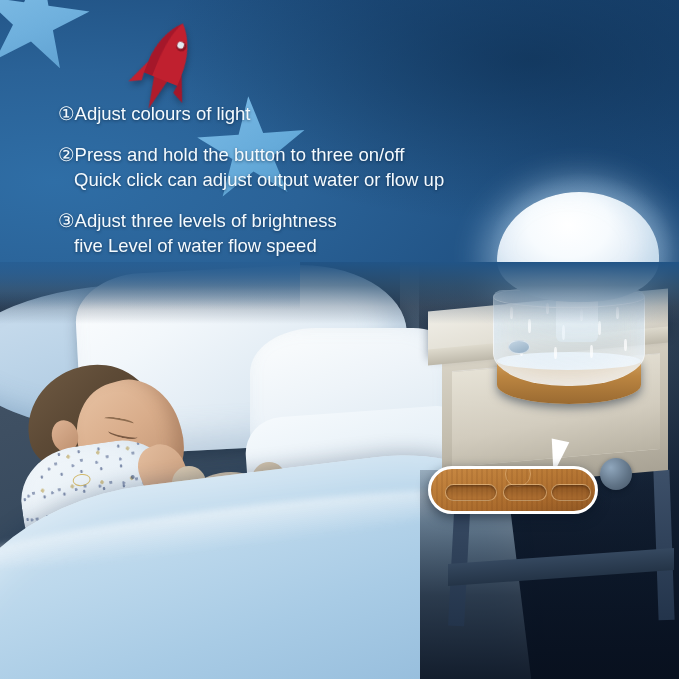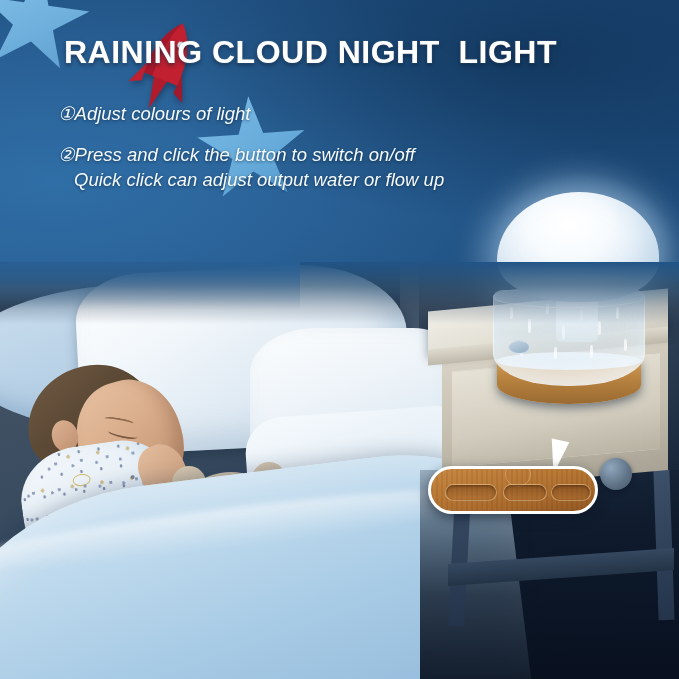--- a/index.html
+++ b/index.html
@@ -339,21 +339,21 @@
   }
 
   
   .title{
     position:absolute; left:64px; top:34px;
     font-size:32px; font-weight:700; letter-spacing:.5px; color:#ffffff;
     font-family:"Liberation Sans", sans-serif;
     text-shadow:0 2px 4px rgba(8,28,52,.65), 0 0 2px rgba(255,255,255,.25);
     white-space:pre;
   }
-  .bullets{ position:absolute; left:58px; top:102px; width:520px;font-style:italic; }
+  .bullets{ position:absolute; left:58px; top:102px; width:520px; }
   .bullet{ margin-bottom:17px; }
   .bline{
     color:#f4fafe; font-size:18.5px; line-height:1.32; white-space:pre;
     text-shadow:0 1px 3px rgba(8,30,55,.6);
     font-family:"Liberation Sans", sans-serif;
   }
   .bline.sub{ padding-left:16px; }
 </style>
 </head>
 <body>
@@ -451,27 +451,30 @@
   <svg class="rocket" viewBox="0 0 62 100">
     <path d="M31 2 C43 14 49 32 49 50 L49 62 L13 62 L13 50 C13 32 19 14 31 2 Z" fill="#c0202f"></path>
     <path d="M31 2 C25 12 22 30 22 50 L22 62 L13 62 L13 50 C13 32 19 14 31 2 Z" fill="#a5172a"></path>
     <circle cx="38" cy="24" r="5" fill="#8c1322"></circle>
     <circle cx="37" cy="23" r="3.4" fill="#e4eaf0"></circle>
     <path d="M13 50 L2 76 L14 70 L13 60 Z" fill="#c0202f"></path>
     <path d="M49 50 L60 76 L48 70 L49 60 Z" fill="#a5172a"></path>
     <path d="M24 62 L31 94 L38 62 Z" fill="#b01c2b"></path>
   </svg>
 
-  <div class="title">RAINING CLOUD NIGHT  LIGHT</div>
 
   <div class="bullets">
     <div class="bullet">
       <div class="bline">①Adjust colours of light</div>
     </div>
     <div class="bullet">
-      <div class="bline">②Press and click the button to switch on/off</div>
+      <div class="bline">②Press and hold the button to three on/off</div>
       <div class="bline sub">Quick click can adjust output water or flow up</div>
+    </div>
+    <div class="bullet">
+      <div class="bline">③Adjust three levels of brightness</div>
+      <div class="bline sub">five Level of water flow speed</div>
     </div>
   </div>
 
   <div class="seam"></div>
   <div class="seam-left"></div>
 </div>
 
 </body></html>

